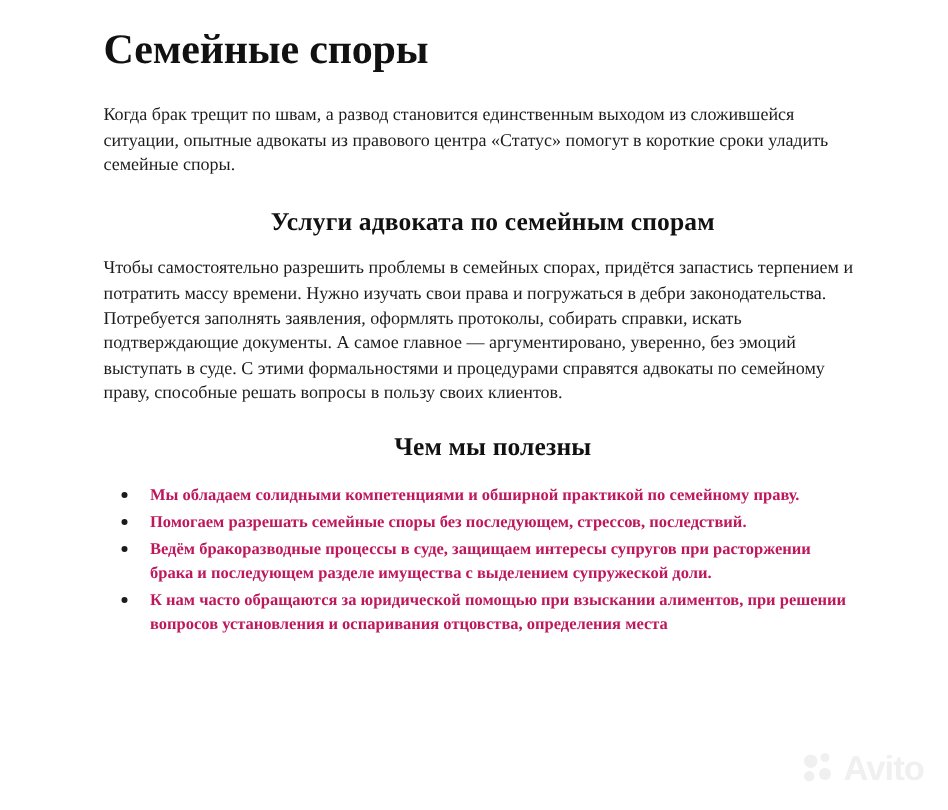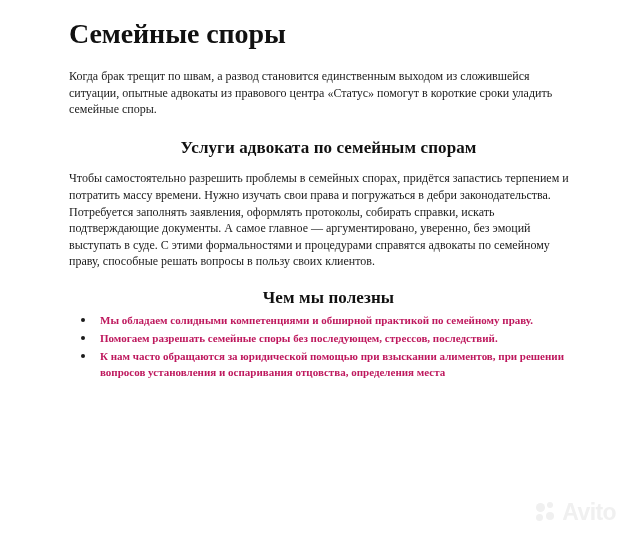--- a/index.html
+++ b/index.html
@@ -37,21 +37,21 @@
     font-weight: bold;
     font-size: 17px;
     line-height: 1.2;
     letter-spacing: 0.1px;
     margin: 20px 0 12px 0;
     color: #111111;
     text-align: center;
   }
   .doc-subtitle.tight {
     margin-top: 18px;
-    margin-bottom: 4px;
+    margin-bottom: 14px;
   }
   .doc-para {
     font-size: 12px;
     line-height: 16.6px;
     margin: 0 0 4px 0;
     text-align: left;
     color: #1b1b1b;
     max-width: 500px;
   }
   .bullet-list {
@@ -132,20 +132,24 @@
     <li class="bullet-item">
       <span class="dot"></span>
       <span>Мы обладаем солидными компетенциями и обширной практикой по семейному праву.</span>
     </li>
     <li class="bullet-item">
       <span class="dot"></span>
       <span>Помогаем разрешать семейные споры без последующем, стрессов, последствий.</span>
     </li>
     <li class="bullet-item">
       <span class="dot"></span>
+      <span>Ведём бракоразводные процессы в суде, защищаем интересы супругов при расторжении брака и последующем разделе имущества с выделением супружеской доли.</span>
+    </li>
+    <li class="bullet-item">
+      <span class="dot"></span>
       <span>К нам часто обращаются за юридической помощью при взыскании алиментов, при решении вопросов установления и оспаривания отцовства, определения места</span>
     </li>
   </ul>
 
   <div class="watermark">
     <span class="wm-mark">
       <i class="c1"></i>
         <i class="c2"></i>
         <i class="c3"></i>
         <i class="c4"></i>

